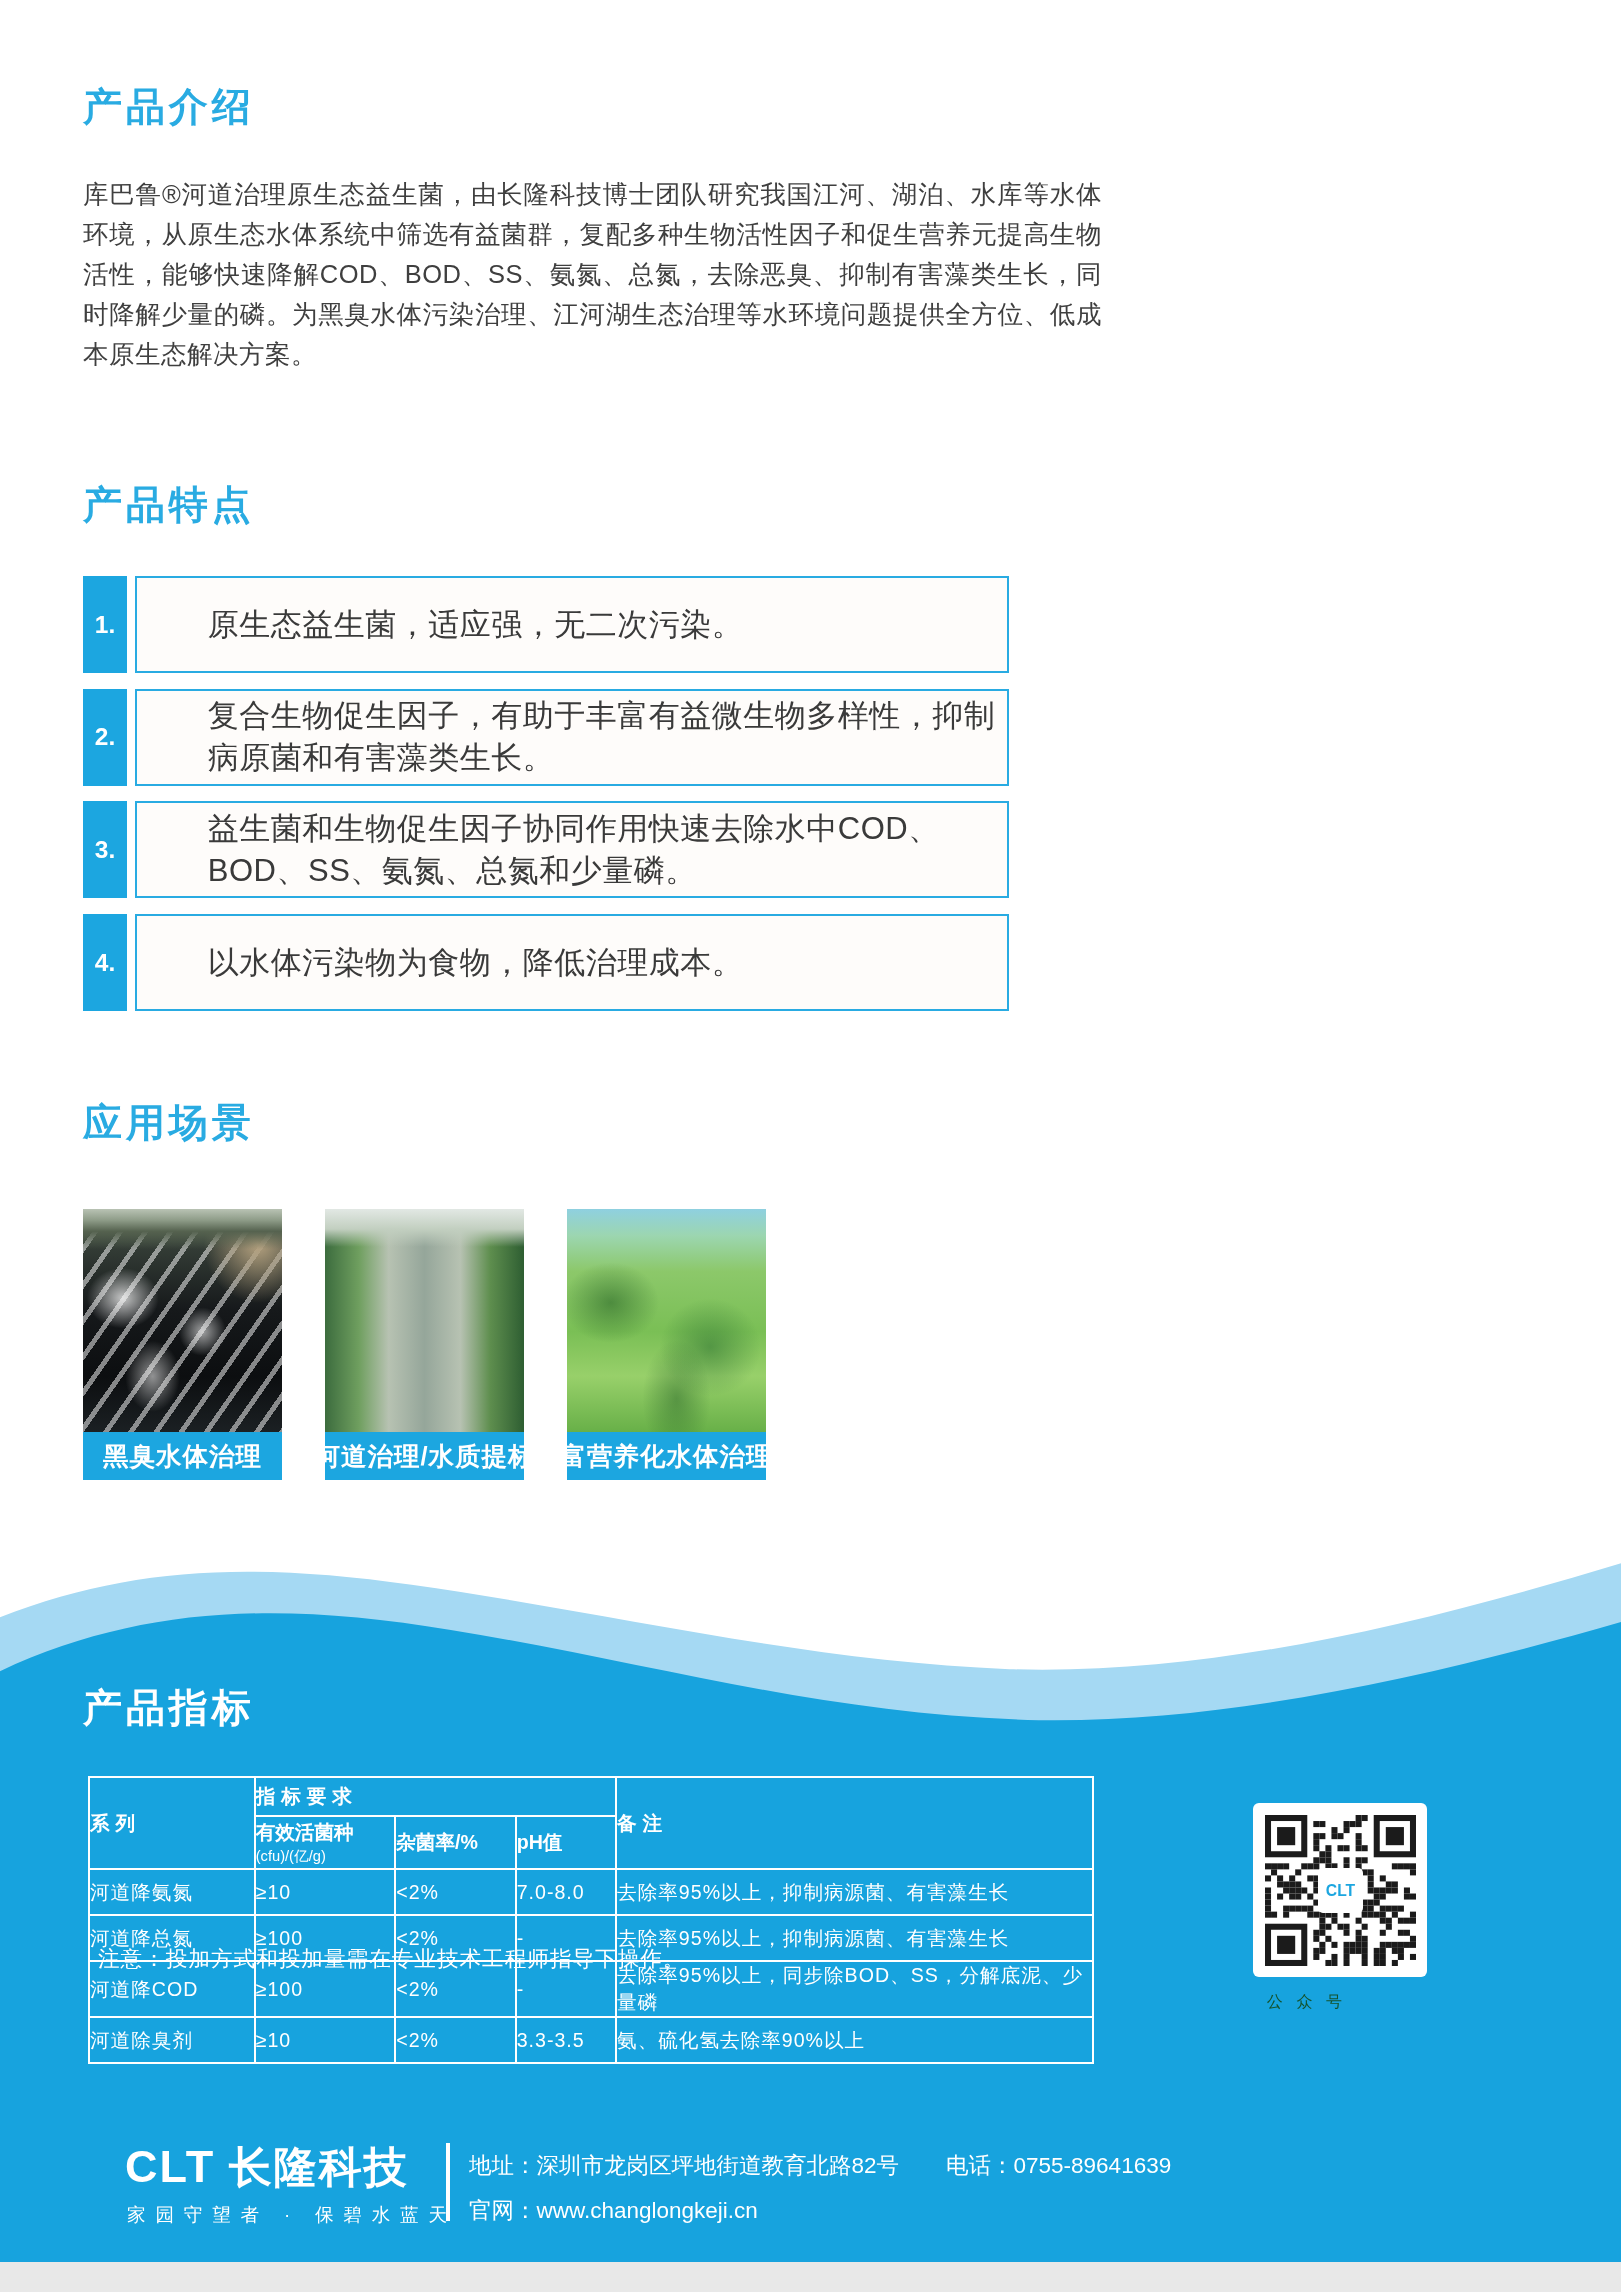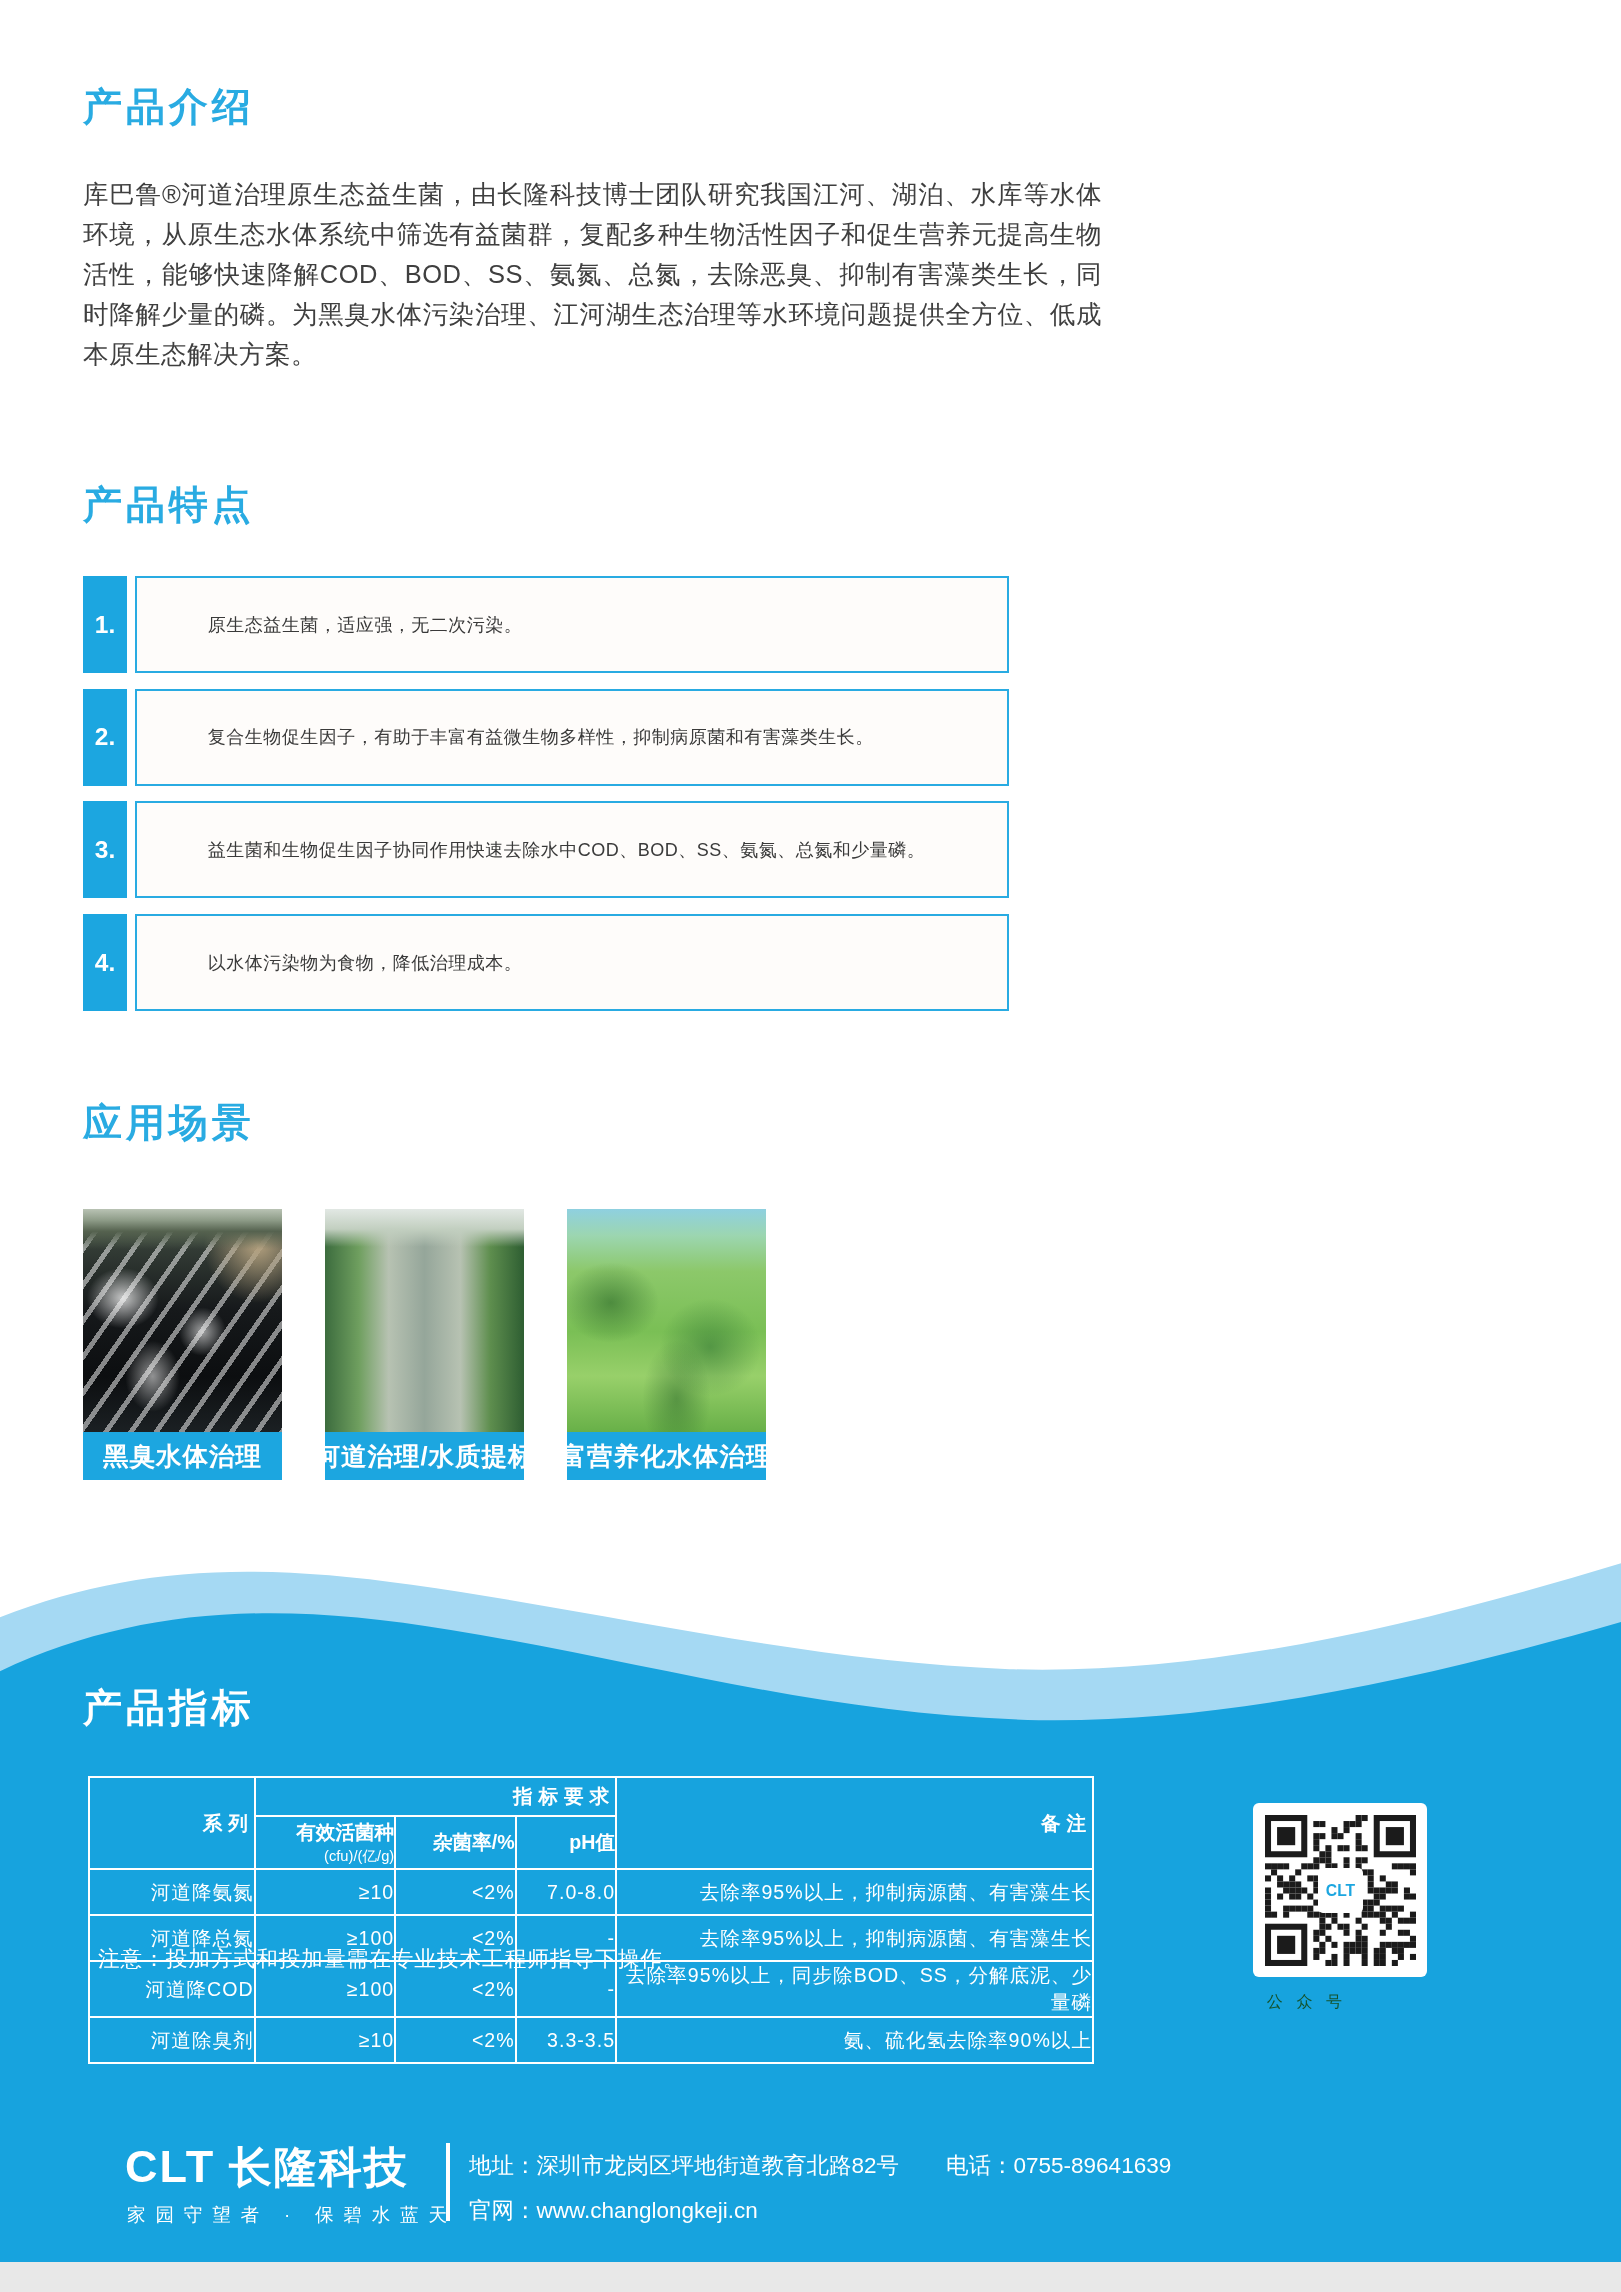--- a/index.html
+++ b/index.html
@@ -24,21 +24,21 @@
   .features-list { position:absolute; left:83px; top:576px; width:926px; }
   .feature-row { display:flex; align-items:stretch; margin-bottom:15.7px; height:97px; }
   .feature-num {
     width:44px; background:#1ca6e0; color:#fff; flex:0 0 44px;
     display:flex; align-items:center; justify-content:center;
     font-size:24.5px; font-weight:bold;
   }
   .feature-box {
     flex:1; margin-left:7.8px; background:#fefcfa; border:2px solid #29abe2;
     display:flex; align-items:center; padding-left:71px;
-    font-size:18px; color:#3a3a3a; letter-spacing:0.5px;
+    font-size:31px; color:#3a3a3a; letter-spacing:0.5px;
   }
   
   .scenes-row { position:absolute; left:83px; top:1209px; width:926px; display:flex; gap:43px; }
   .scene-card { width:199px; }
   .scene-photo { width:199px; height:223px; }
   .photo-blackwater {
     background:
       linear-gradient(180deg,#b9c3b4 0%,#8e9c88 5%,#55624f 10%,rgba(0,0,0,0) 18%),
       radial-gradient(ellipse at 88% 16%, #b3a07e 0%, rgba(0,0,0,0) 22%),
       radial-gradient(ellipse at 20% 40%, rgba(255,255,255,.75) 0%, rgba(255,255,255,0) 16%),
@@ -72,21 +72,21 @@
   
   .wave-svg { position:absolute; left:0; top:1524px; width:1621px; height:206px; display:block; }
   .deep-section { position:absolute; left:0; top:1729px; width:1621px; height:564px; background:#17a3de; }
   .specs-heading { top:1681px; color:#ffffff; }
   
   .specs-table {
     position:absolute; left:88px; top:1776px; width:1006px;
     border-collapse:collapse; color:#fff; table-layout:fixed;
   }
   .specs-table th, .specs-table td {
-    border:2px solid #ffffff; text-align:right; vertical-align:middle;
+    border:2px solid #ffffff; text-align:left; vertical-align:middle;
     font-size:19.6px; font-weight:bold; padding:0;
   }
   .specs-table .r1 { height:39px; letter-spacing:5.9px; }
   .specs-table .r2 { height:53px; }
   .specs-table td { height:46px; font-weight:normal; letter-spacing:1px; }
   .specs-table .sub { display:block; font-size:14.7px; font-weight:normal; margin-top:1px; }
   .col-series { width:16.5%; } .col-cfu { width:14%; } .col-impurity { width:12%; }
   .col-ph { width:10%; } .col-remark { width:47.5%; }
   
   .qr-box {

